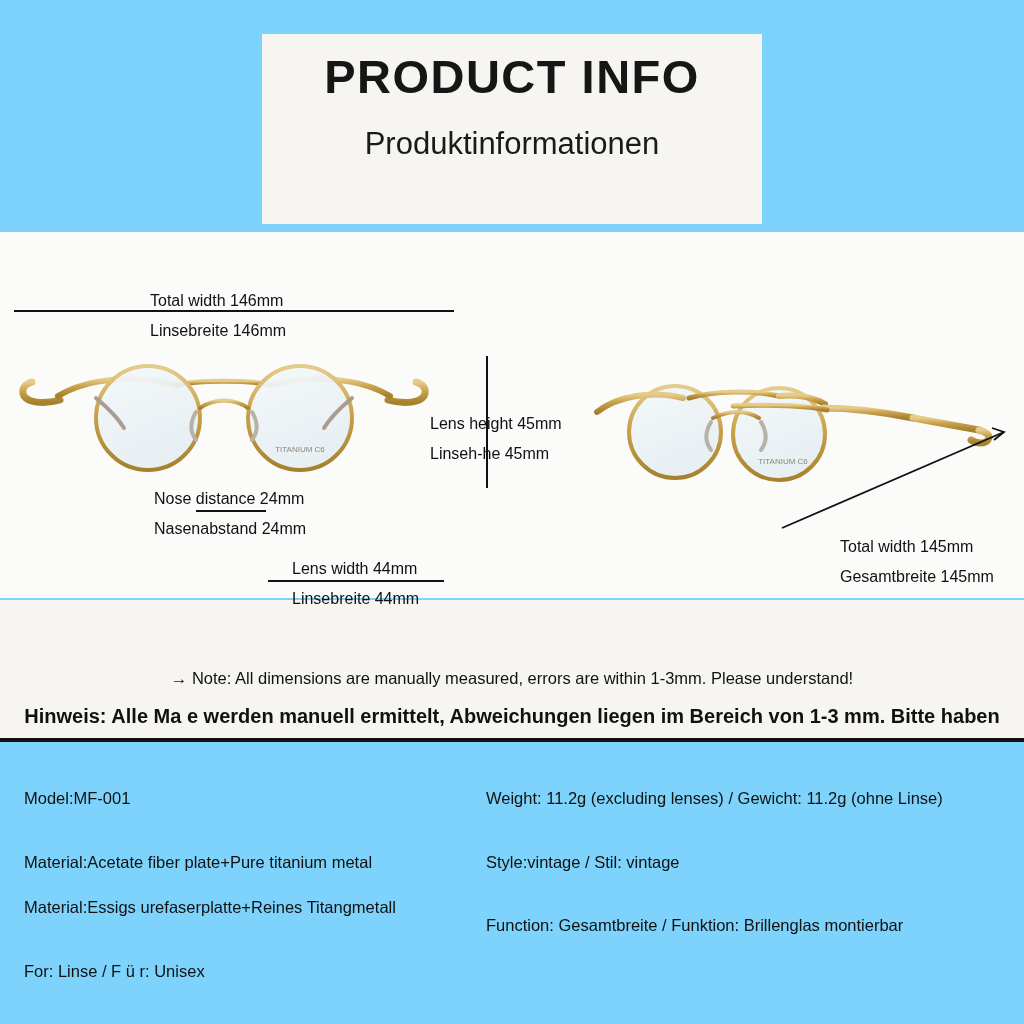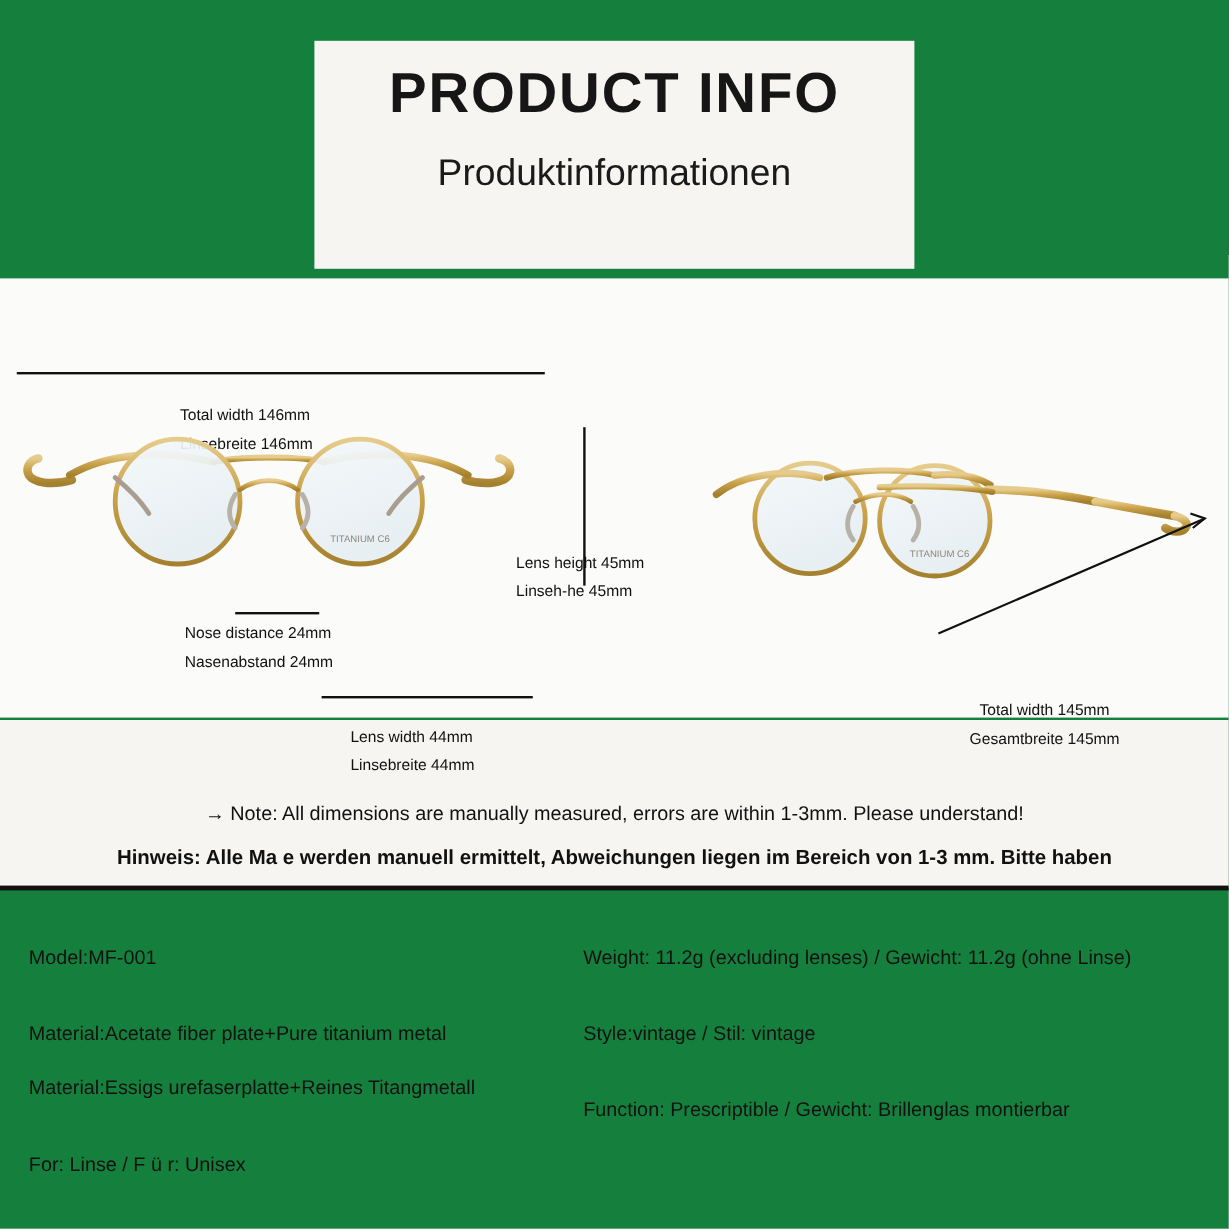--- a/index.html
+++ b/index.html
@@ -12,21 +12,21 @@
     background: #ffffff;
     font-family: "Liberation Sans", sans-serif;
     color: #111111;
     overflow: hidden;
     position: relative;
   }
   .page {
     position: relative;
     width: 1024px;
     height: 1024px;
-    background: #15803d;
+    background: #7dd3fc;
   }
 
   
   .bg-panel {
     position: absolute;
     background: #f6f5f2;
   }
   .bg-panel.p1 { left: 262px; top: 34px; width: 500px; height: 190px; }
   .bg-panel.p2 { left: 0px;  top: 232px; width: 1024px; height: 366px; background:#fbfbfa; }
   .bg-panel.p3 { left: 0px;  top: 600px; width: 1024px; height: 140px; background:#f6f5f2; }
@@ -51,25 +51,24 @@
     font-size: 31px;
     font-weight: normal;
     color: #1a1a1a;
     margin: 22px 0 0 0;
     line-height: 1.15;
   }
 
   
   .dim {
     position: absolute;
-    font-size: 13px;
+    font-size: 16px;
     line-height: 1.85;
     color: #111;
     white-space: nowrap;
-    margin-top: 48px;
   }
   .dim .l1 { display: block; }
   .dim .l2 { display: block; }
 
   .rule {
     position: absolute;
     background: #111;
   }
   .rule.h { height: 1.6px; }
   .rule.v { width: 1.6px; }
@@ -104,21 +103,21 @@
     top: 652px;
     width: 1024px;
     text-align: center;
   }
   .note-en {
     font-size: 16.5px;
     color: #111;
     margin: 17px;
   }
   .note-de {
-    font-size: 17px;
+    font-size: 20px;
     color: #111;
     font-weight: bold;
     margin: 12px 0 0 0;
   }
 
   
   .divider {
     position: absolute;
     left: 0;
     top: 738px;
@@ -201,21 +200,21 @@
 
     <path d="M178,60 C172,70 172,80 178,88" fill="none" stroke="#b8b1a8" stroke-width="4" stroke-linecap="round"></path>
     <path d="M234,60 C240,70 240,80 234,88" fill="none" stroke="#b8b1a8" stroke-width="4" stroke-linecap="round"></path>
 
     <path d="M78,46 C90,56 100,66 106,76" fill="none" stroke="#a99d90" stroke-width="4" stroke-linecap="round"></path>
     <path d="M334,46 C322,56 312,66 306,76" fill="none" stroke="#a99d90" stroke-width="4" stroke-linecap="round"></path>
 
     <text x="282" y="100" font-family="Liberation Sans, sans-serif" font-size="8" fill="#8d8579" text-anchor="middle">TITANIUM C6</text>
   </svg>
 
-  <div class="dim" style="left:154px; top:468px;">
+  <div class="dim" style="left:154px; top:484px;">
     <span class="l1">Nose distance 24mm</span>
     <span class="l2">Nasenabstand 24mm</span>
   </div>
   <div class="dim-underline" style="left:196px; top:510px; width:70px;"></div>
 
   <div class="dim" style="left:292px; top:554px;">
     <span class="l1">Lens width 44mm</span>
     <span class="l2">Linsebreite 44mm</span>
   </div>
   <div class="dim-underline" style="left:268px; top:580px; width:176px;"></div>
@@ -258,21 +257,21 @@
     <path d="M150,28 C190,26 226,28 244,32" fill="none" stroke="url(#goldS)" stroke-width="5" stroke-linecap="round"></path>
 
     <text x="200" y="86" font-family="Liberation Sans, sans-serif" font-size="8" fill="#8d8579" text-anchor="middle">TITANIUM C6</text>
   </svg>
 
   <svg style="position:absolute; left:778px; top:424px; width:230px; height:110px;" viewBox="0 0 230 110">
     <path d="M4,104 L226,8" fill="none" stroke="#111" stroke-width="1.8"></path>
     <path d="M214,4 L226,8 L216,16" fill="none" stroke="#111" stroke-width="1.8"></path>
   </svg>
 
-  <div class="dim" style="left:808px; top:532px;text-align:center;">
+  <div class="dim" style="left:840px; top:532px;">
     <span class="l1">Total width 145mm</span>
     <span class="l2">Gesamtbreite 145mm</span>
   </div>
 
   <div class="note">
     <p class="note-en">→ Note: All dimensions are manually measured, errors are within 1-3mm. Please understand!</p>
     <p class="note-de">Hinweis: Alle Ma e werden manuell ermittelt, Abweichungen liegen im Bereich von 1-3 mm. Bitte haben</p>
   </div>
 
   <div class="divider"></div>
@@ -280,16 +279,16 @@
   <div class="specs-left">
     <p class="spec">Model:MF-001</p>
     <p class="spec tight">Material:Acetate fiber plate+Pure titanium metal</p>
     <p class="spec pad-top">Material:Essigs urefaserplatte+Reines Titangmetall</p>
     <p class="spec">For: Linse / F ü r: Unisex</p>
   </div>
 
   <div class="specs-right">
     <p class="spec">Weight: 11.2g (excluding lenses) / Gewicht: 11.2g (ohne Linse)</p>
     <p class="spec">Style:vintage / Stil: vintage</p>
-    <p class="spec">Function: Prescriptible / Gewicht: Brillenglas montierbar</p>
+    <p class="spec">Function: Gesamtbreite / Funktion: Brillenglas montierbar</p>
   </div>
 
 </div>
 
 </body></html>

